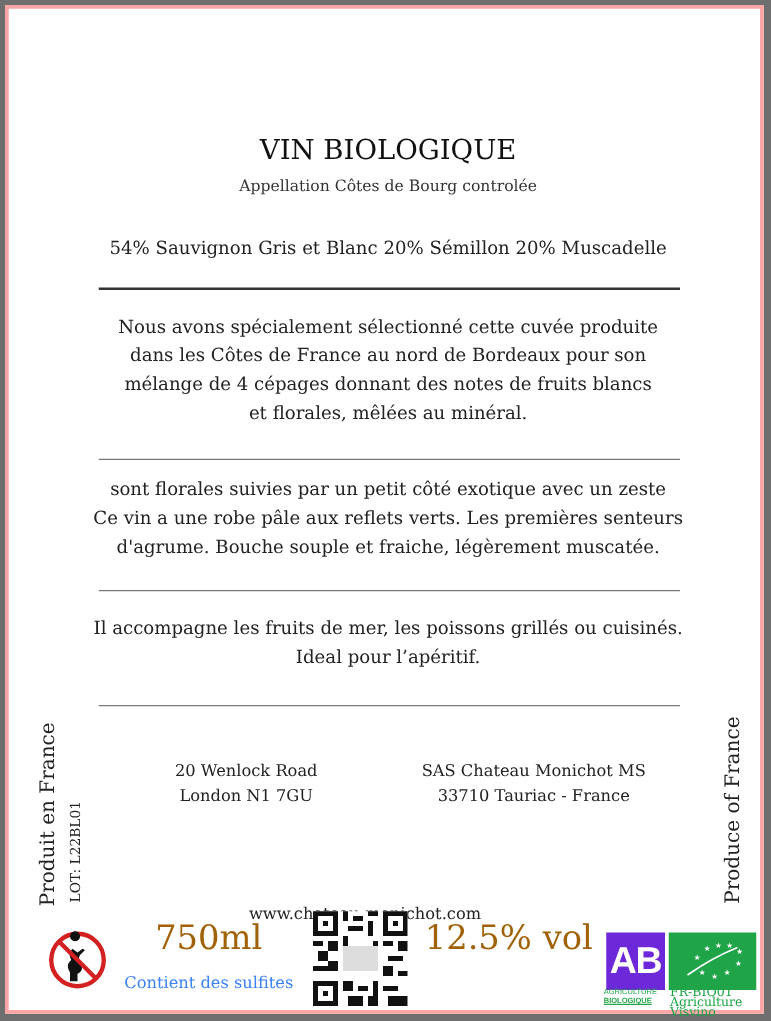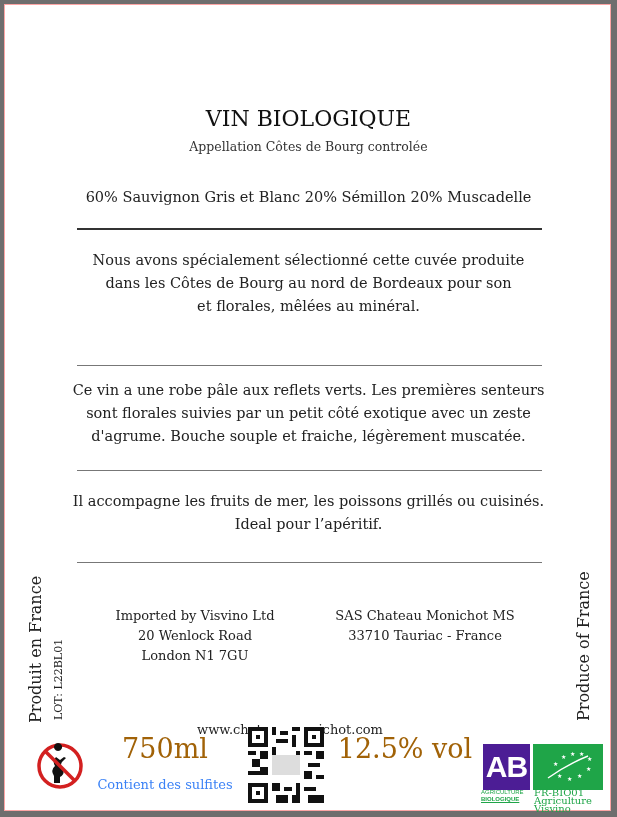--- a/index.html
+++ b/index.html
@@ -1,72 +1,72 @@
 <!DOCTYPE html>
 <html><head>
 <meta charset="utf-8">
 <style>
   html, body { margin:0; padding:0; }
   body { width:617px; height:817px; background:#6e6e6e; position:relative; overflow:hidden;
          font-family:"DejaVu Serif", serif; color:#222; }
   .label { position:absolute; left:4px; top:4px; width:607px; height:807px; background:#fff;
-           border:1px solid #fca5a5; box-sizing:border-box; }
+           border:3px solid #fca5a5; box-sizing:border-box; }
   .abs { position:absolute; }
   .center { text-align:center; }
   .title { left:0; width:607px; top:101px; font-size:22px; color:#111; }
   .subtitle { left:0; width:607px; top:134px; font-size:12.5px; color:#333; }
   .grapes { left:0; width:607px; top:184px; font-size:14.5px; color:#222; }
   .sep { left:72px; width:465px; height:2px; background:#333; }
   .sep.light { height:1px; background:#777; }
   .para { left:40px; width:527px; font-size:14.5px; line-height:23px; color:#222; }
   .addr { font-size:13px; line-height:20px; color:#222; }
   .vert { transform-origin:left top; transform:rotate(-90deg); white-space:nowrap; }
   .big { font-size:27px; color:#a16207; }
   .small { font-size:13px; color:#3b82f6; }
 </style>
 </head>
 <body>
 
 <div class="label">
 
   <div class="abs center title">VIN BIOLOGIQUE</div>
   <div class="abs center subtitle">Appellation Côtes de Bourg controlée</div>
-  <div class="abs center grapes">60% Sauvignon Gris et Blanc 20% Sémillon 20% Muscadelle</div>
+  <div class="abs center grapes">54% Sauvignon Gris et Blanc 20% Sémillon 20% Muscadelle</div>
 
   <div class="abs sep" style="top:223px;"></div>
 
   <div class="abs center para" style="top:244px;">
     <div>Nous avons spécialement sélectionné cette cuvée produite</div>
-    <div>dans les Côtes de Bourg au nord de Bordeaux pour son</div>
+    <div>dans les Côtes de France au nord de Bordeaux pour son</div>
+    <div>mélange de 4 cépages donnant des notes de fruits blancs</div>
     <div>et florales, mêlées au minéral.</div>
   </div>
 
   <div class="abs sep light" style="top:360px;"></div>
 
   <div class="abs center para" style="top:374px;">
+    <div>sont florales suivies par un petit côté exotique avec un zeste</div>
     <div>Ce vin a une robe pâle aux reflets verts. Les premières senteurs</div>
-    <div>sont florales suivies par un petit côté exotique avec un zeste</div>
     <div>d'agrume. Bouche souple et fraiche, légèrement muscatée.</div>
   </div>
 
   <div class="abs sep light" style="top:465px;"></div>
 
   <div class="abs center para" style="top:485px;">
     <div>Il accompagne les fruits de mer, les poissons grillés ou cuisinés.</div>
     <div>Ideal pour l’apéritif.</div>
   </div>
 
   <div class="abs sep light" style="top:557px;"></div>
 
   <div class="abs vert" style="left:21px; top:718px; font-size:16px;">Produit en France</div>
   <div class="abs vert" style="left:47px; top:715px; font-size:11px;">LOT: L22BL01</div>
   <div class="abs vert" style="left:569px; top:716px; font-size:16px;">Produce of France</div>
 
   <div class="abs center addr" style="left:80px; width:220px; top:601px;">
-    <div>Imported by Visvino Ltd</div>
     <div>20 Wenlock Road</div>
     <div>London N1 7GU</div>
   </div>
   <div class="abs center addr" style="left:310px; width:220px; top:601px;">
     <div>SAS Chateau Monichot MS</div>
     <div>33710 Tauriac - France</div>
   </div>
 
   <div class="abs center addr" style="left:150px; width:270px; top:699px;margin-top:16px;">www.chateau-monichot.com</div>
 
@@ -118,21 +118,21 @@
           <rect x="15" y="17" width="4" height="2"></rect>
         <rect x="6" y="5" width="1" height="2"></rect>
           <rect x="12" y="6" width="1" height="1"></rect>
       </g>
       <rect x="6" y="7" width="7" height="5" fill="#ddd"></rect>
     </svg>
   </div>
 
   <div class="abs center big" style="left:330px; width:140px; top:728px;text-align:center;">12.5% vol</div>
 
-  <div class="abs" style="left:478px; top:739px; width:47px; height:46px; background:#4c1d95;">
+  <div class="abs" style="left:478px; top:739px; width:47px; height:46px; background:#6d28d9;">
     <div style="position:absolute; left:0; width:47px; top:6px; text-align:center; color:#fff; font-family:'Liberation Sans',sans-serif; font-size:30px; font-weight:bold; letter-spacing:-1px;">AB</div>
   </div>
   <div class="abs" style="left:476px; top:784px; width:52px; font-family:'Liberation Sans',sans-serif; font-size:6px; color:#1fa548; line-height:7px;">
     <div>AGRICULTURE</div>
     <div style="font-weight:bold; text-decoration:underline;">BIOLOGIQUE</div>
   </div>
 
   <div class="abs" style="left:528px; top:739px; width:70px; height:46px; background:#1fa548;">
     <svg width="70" height="46" viewBox="0 0 70 46">
       <path d="M15 34 Q35 20 55 12" stroke="#fff" stroke-width="1.4" fill="none"></path>

